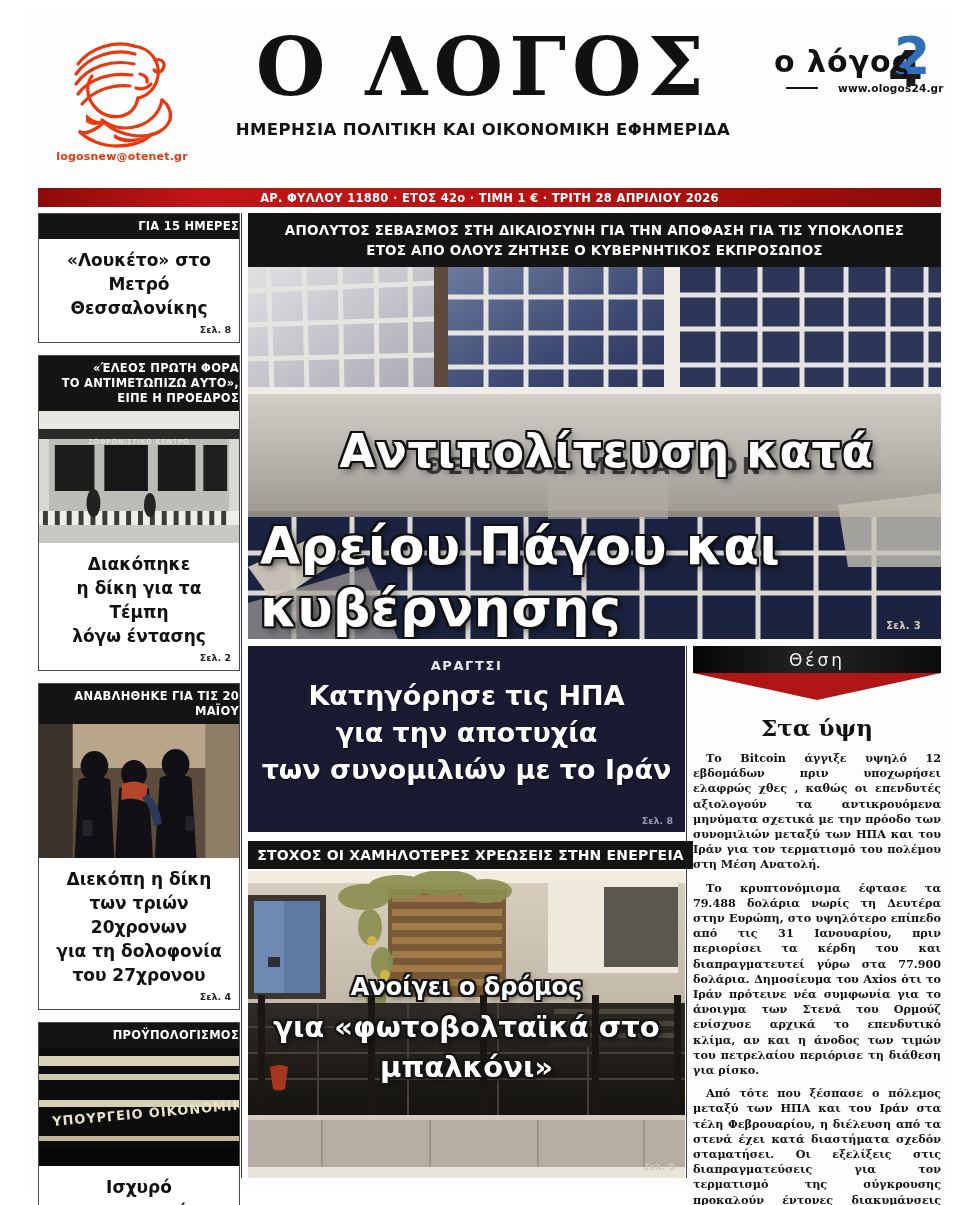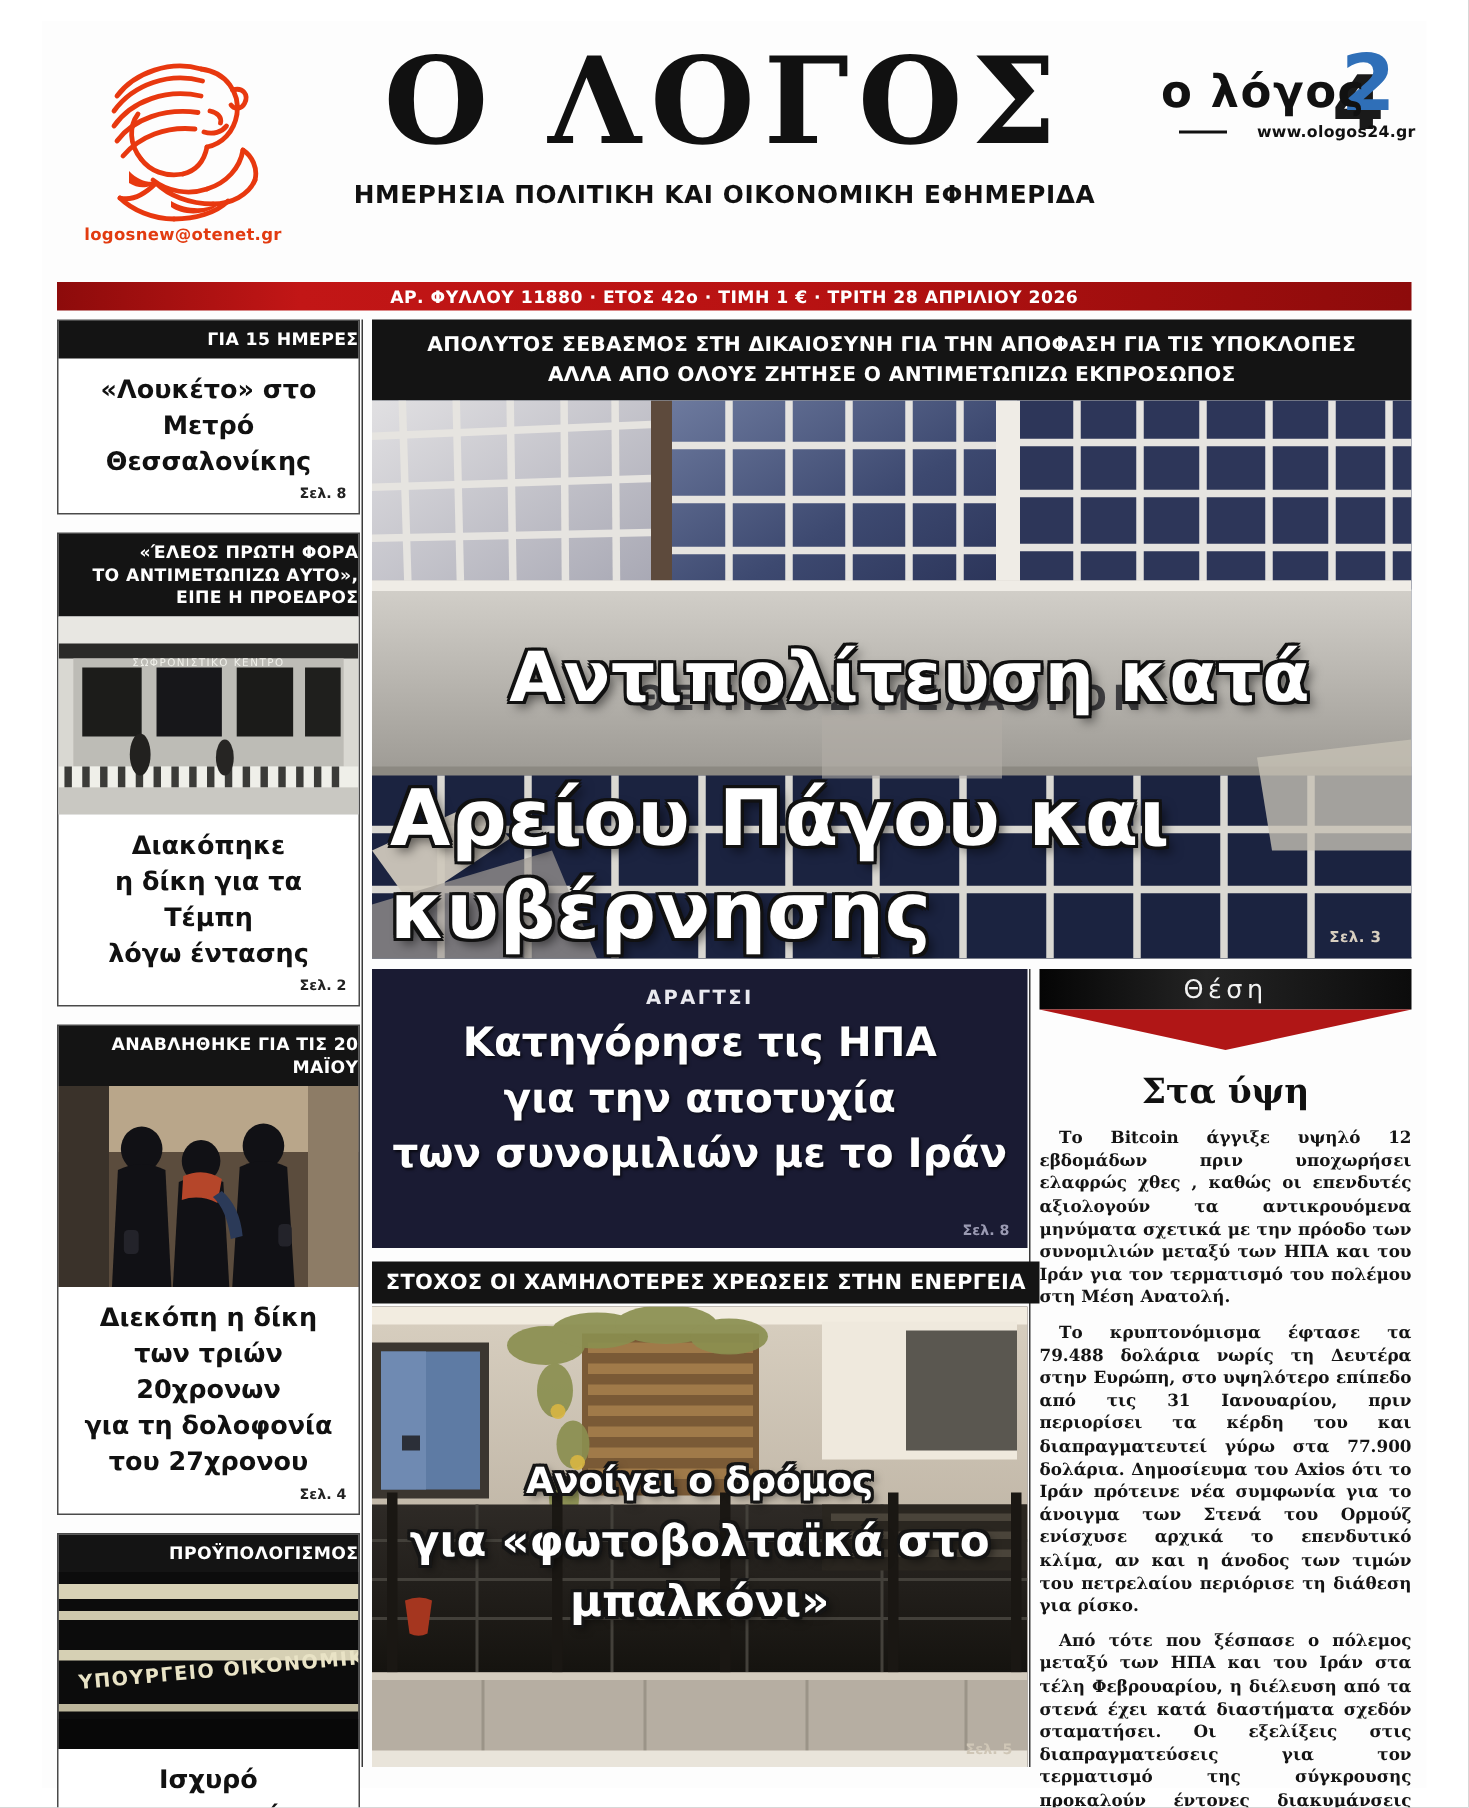--- a/index.html
+++ b/index.html
@@ -384,21 +384,21 @@
         <div>Ισχυρό πρωτογενές</div>
 
       </div>
 
     </div>
   </div>
 
   <div class="main-wide">
     <div class="main-kicker">
       <div>ΑΠΟΛΥΤΟΣ ΣΕΒΑΣΜΟΣ ΣΤΗ ΔΙΚΑΙΟΣΥΝΗ ΓΙΑ ΤΗΝ ΑΠΟΦΑΣΗ ΓΙΑ ΤΙΣ ΥΠΟΚΛΟΠΕΣ</div>
-      <div>ΑΛΛΑ ΑΠΟ ΟΛΟΥΣ ΖΗΤΗΣΕ Ο ΑΝΤΙΜΕΤΩΠΙΖΩ ΕΚΠΡΟΣΩΠΟΣ</div>
+      <div>ΕΤΟΣ ΑΠΟ ΟΛΟΥΣ ΖΗΤΗΣΕ Ο ΚΥΒΕΡΝΗΤΙΚΟΣ ΕΚΠΡΟΣΩΠΟΣ</div>
     </div>
 
     <div class="lead-photo">
       <svg viewBox="0 0 693 372" preserveAspectRatio="none" style="position:absolute;inset:0;width:100%;height:100%;">
         <defs>
           <linearGradient id="skyg" x1="0" y1="0" x2="0" y2="1">
             <stop offset="0%" stop-color="#b9bcc9"></stop>
               <stop offset="100%" stop-color="#8d93a6"></stop>
           </linearGradient>
           <linearGradient id="glassg" x1="0" y1="0" x2="1" y2="1">

